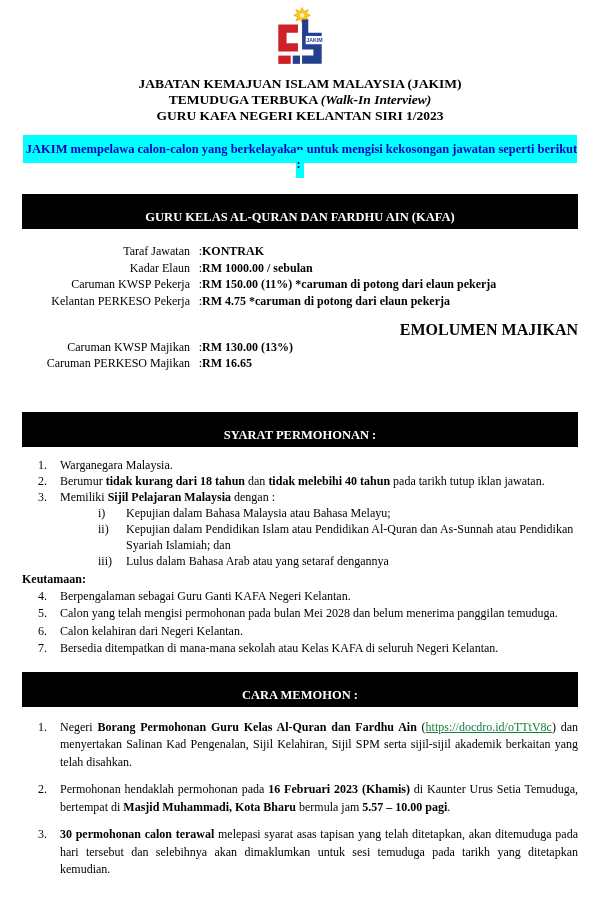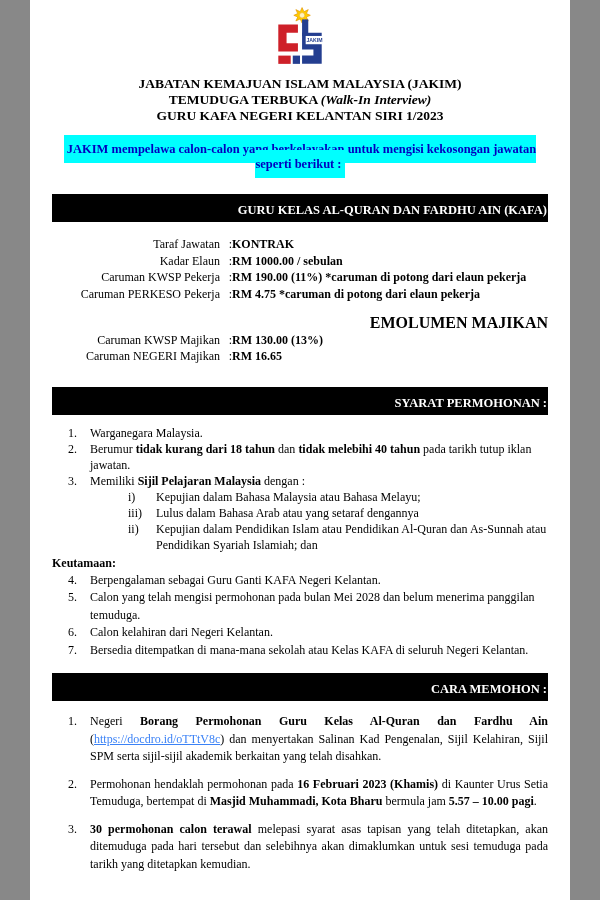--- a/index.html
+++ b/index.html
@@ -1,40 +1,40 @@
 <!DOCTYPE html>
 <html><head>
 <meta charset="utf-8">
 <style>
   * { margin:0; padding:0; box-sizing:border-box; }
   html,body { background:#888; }
   .page {
-    width:540px; height:900px; margin:0 auto; background:#ffffff;
+    width:600px; height:900px; margin:0 auto; background:#ffffff;
     font-family:"Liberation Serif","DejaVu Serif",serif; color:#000;
     padding:6px 22px 0 22px; overflow:hidden; position:relative;
   }
   .b { font-weight:bold; }
   .i { font-style:italic; }
-  .link { color:#3b82f6; cursor:pointer; }
+  .link { color:#15803d; cursor:pointer; }
 
   .logo-wrap { display:flex; justify-content:center; }
 
   .titles { text-align:center; font-weight:bold; font-size:13.5px; line-height:16px; margin-top:8px; }
 
   .intro { text-align:center; margin-top:18px; font-size:12.5px; }
   .intro .hl-cyan {
     background:#00FFFF; color:#0000BF; font-weight:bold; padding:7px 3px;
   }
 
   .bar {
-    background:#000; color:#fff; font-weight:bold; text-align:right;
-    font-size:12.5px; line-height:14px; padding:8px 0 4px 0; border:1px solid #000;
+    background:#000; color:#fff; font-weight:bold; text-align:center;
+    font-size:12.5px; line-height:14px; padding:15px 0 4px 0; border:1px solid #000;
   }
   .bar-job { margin-top:22px; }
-  .bar-syarat { margin-top:22px; }
+  .bar-syarat { margin-top:40px; }
   .bar-cara { margin-top:14px; }
   .bar-peringatan { margin-top:48px; }
 
   .details { margin-top:14px; font-size:12px;text-align:right; }
   .row { display:flex; line-height:16.5px; }
   .row .lbl { width:168px; flex-shrink:0; }
   .row .sep { width:12px; flex-shrink:0; }
   .row .val { font-weight:bold; }
   .emolumen-title { font-weight:bold; font-size:16px; margin-top:13px; line-height:16.5px; }
 
@@ -94,37 +94,37 @@
         <span class="val">KONTRAK</span>
     </div>
     <div class="row">
       <span class="lbl">Kadar Elaun</span>
         <span class="sep">:</span>
         <span class="val">RM 1000.00 / sebulan</span>
     </div>
     <div class="row">
       <span class="lbl">Caruman KWSP Pekerja</span>
         <span class="sep">:</span>
-        <span class="val">RM 190.00 (11%) *caruman di potong dari elaun pekerja</span>
+        <span class="val">RM 150.00 (11%) *caruman di potong dari elaun pekerja</span>
     </div>
     <div class="row">
-      <span class="lbl">Caruman PERKESO Pekerja</span>
+      <span class="lbl">Kelantan PERKESO Pekerja</span>
         <span class="sep">:</span>
         <span class="val">RM 4.75 *caruman di potong dari elaun pekerja</span>
     </div>
 
     <div class="emolumen-title">EMOLUMEN MAJIKAN</div>
 
     <div class="row">
       <span class="lbl">Caruman KWSP Majikan</span>
         <span class="sep">:</span>
         <span class="val">RM 130.00 (13%)</span>
     </div>
     <div class="row">
-      <span class="lbl">Caruman NEGERI Majikan</span>
+      <span class="lbl">Caruman PERKESO Majikan</span>
         <span class="sep">:</span>
         <span class="val">RM 16.65</span>
     </div>
   </div>
 
   <div class="bar bar-syarat">SYARAT PERMOHONAN :</div>
 
   <div class="list">
     <div class="li">
       <span class="num">1.</span>
@@ -137,26 +137,26 @@
     <div class="li">
       <span class="num">3.</span>
         <span class="txt"><span>Memiliki </span><span class="b">Sijil Pelajaran Malaysia</span><span> dengan :</span></span>
     </div>
 
     <div class="sli">
       <span class="num">i)</span>
         <span class="txt"><span>Kepujian dalam Bahasa Malaysia atau Bahasa Melayu;</span></span>
     </div>
     <div class="sli">
+      <span class="num">ii)</span>
+        <span class="txt"><span>Kepujian dalam Pendidikan Islam atau Pendidikan Al-Quran dan As-Sunnah atau Pendidikan Syariah Islamiah; dan</span></span>
+    </div>
+    <div class="sli">
       <span class="num">iii)</span>
         <span class="txt"><span>Lulus dalam Bahasa Arab atau yang setaraf dengannya</span></span>
-    </div>
-    <div class="sli">
-      <span class="num">ii)</span>
-        <span class="txt"><span>Kepujian dalam Pendidikan Islam atau Pendidikan Al-Quran dan As-Sunnah atau Pendidikan Syariah Islamiah; dan</span></span>
     </div>
 
     <div class="keutamaan-title">Keutamaan:</div>
 
     <div class="klist">
       <div class="li">
         <span class="num">4.</span>
           <span class="txt"><span>Berpengalaman sebagai Guru Ganti KAFA Negeri Kelantan.</span></span>
       </div>
       <div class="li">

